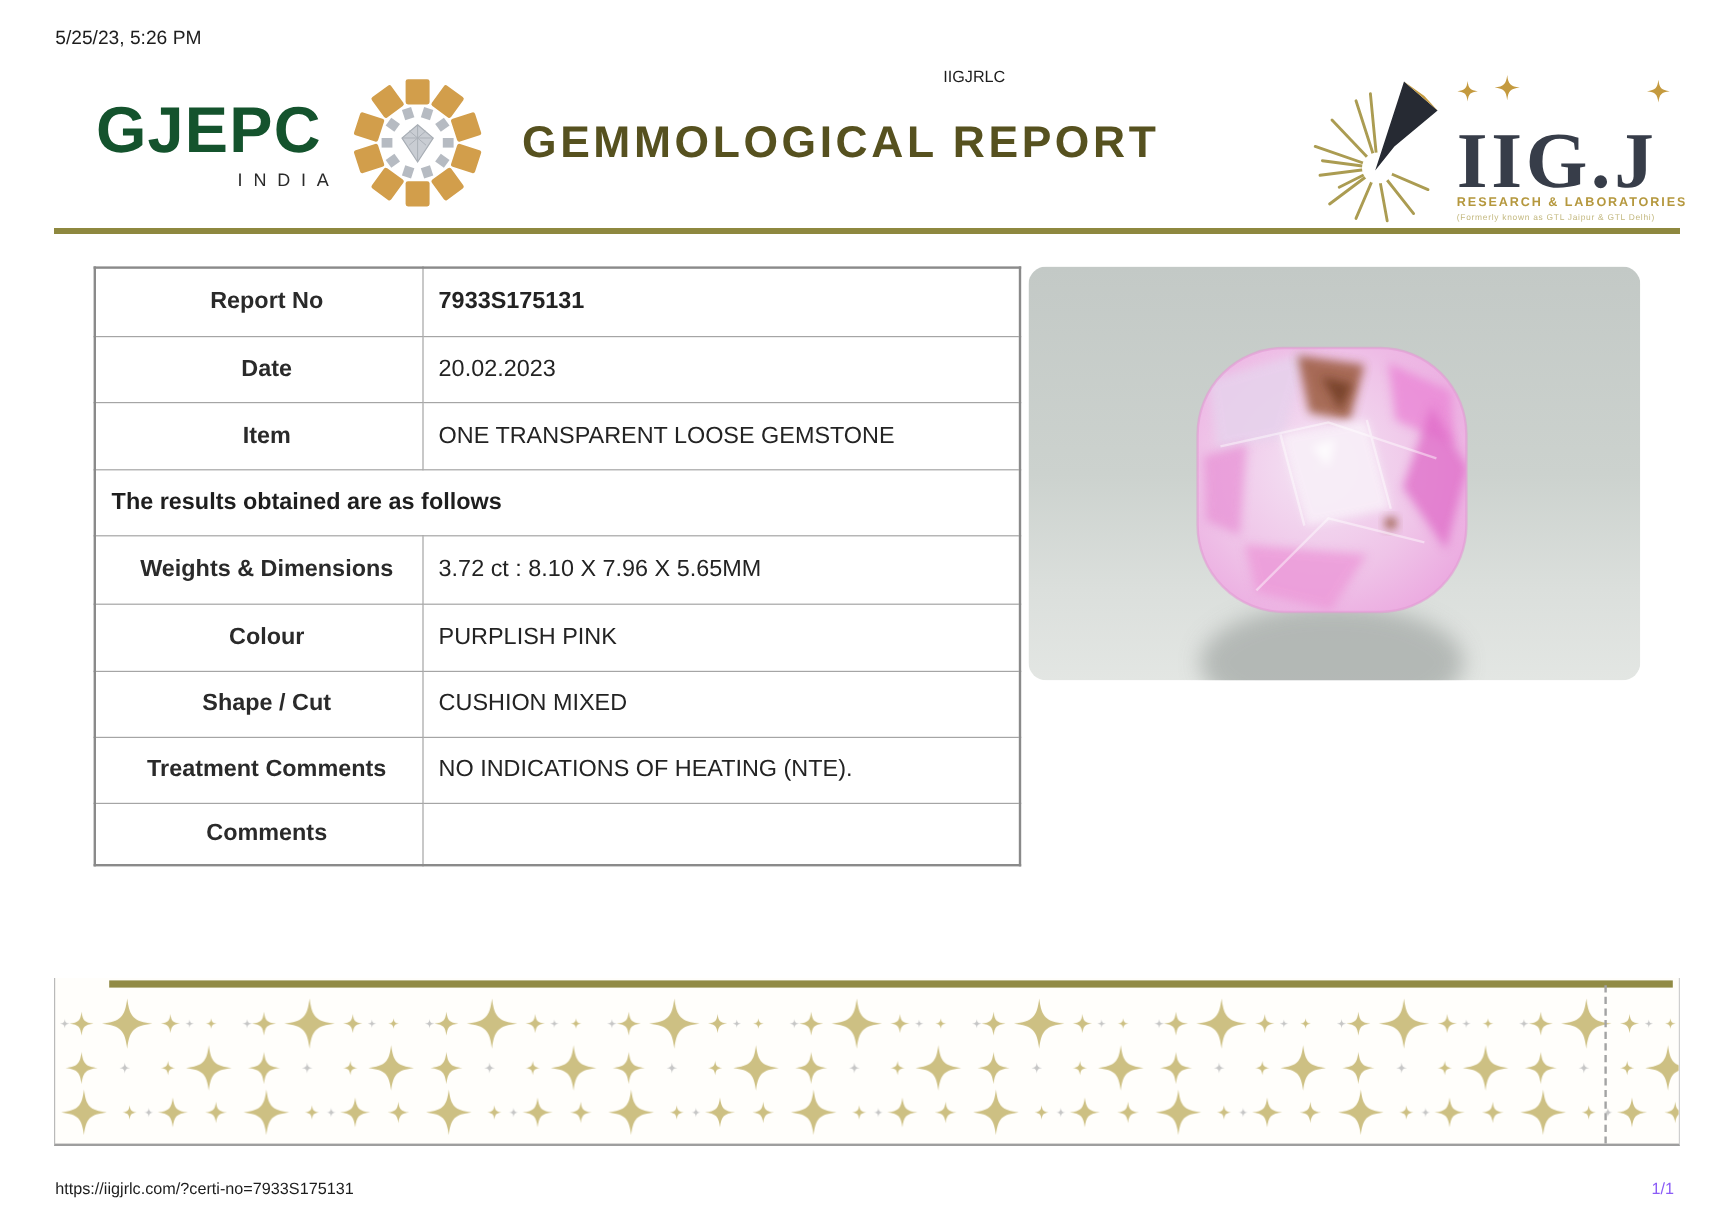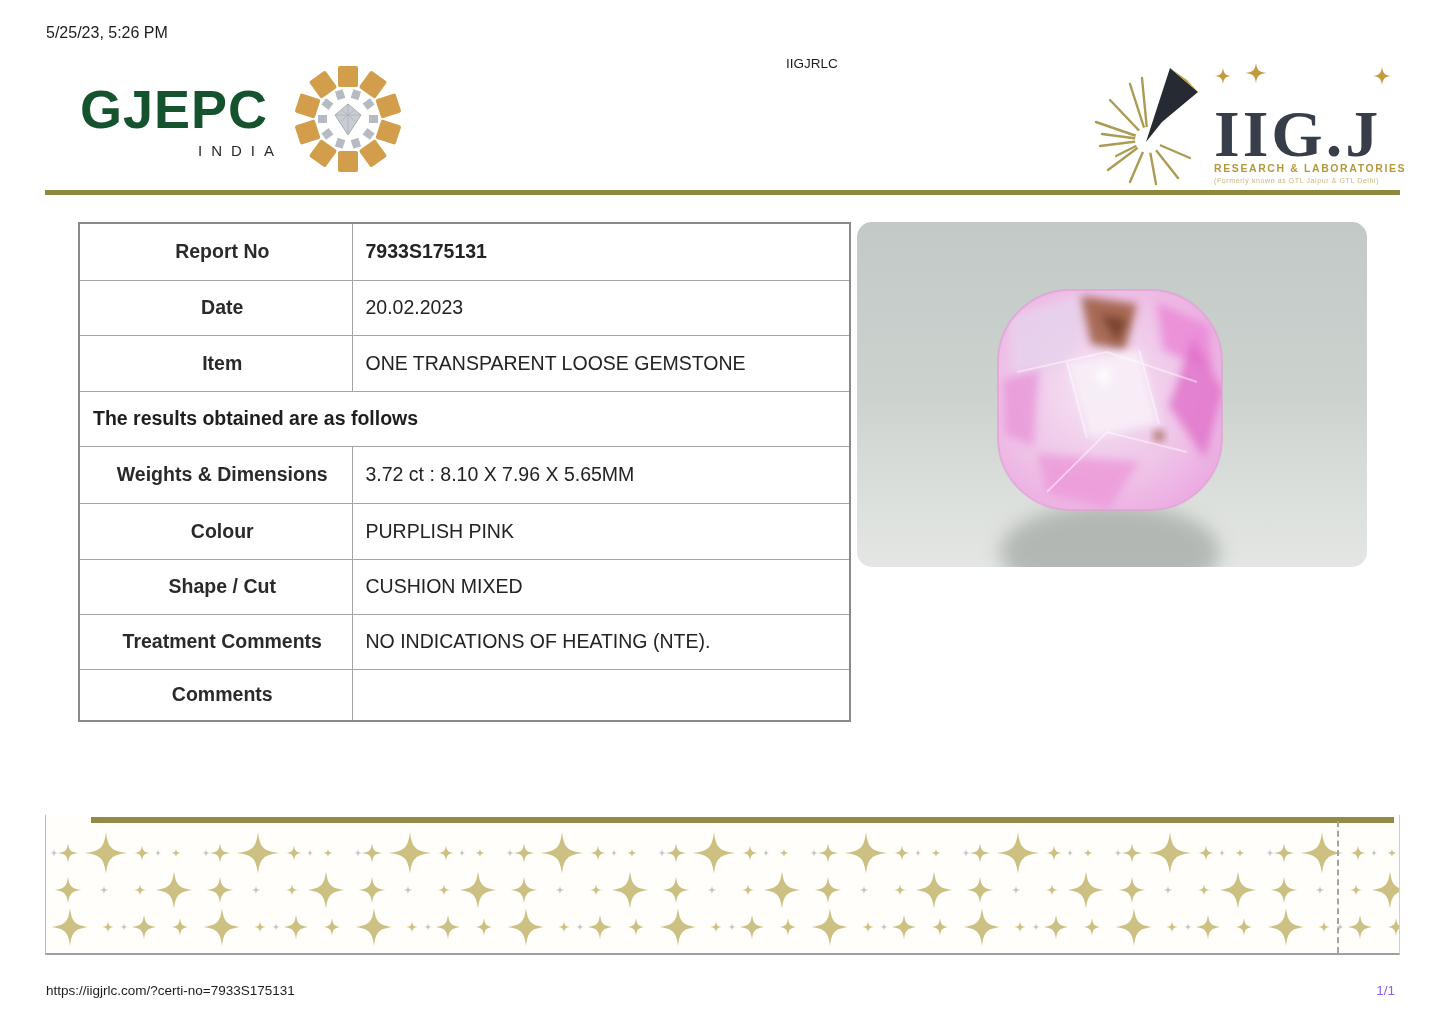--- a/index.html
+++ b/index.html
@@ -82,20 +82,21 @@
         <rect x="-4" y="-30" width="8" height="9" transform="rotate(234)"></rect>
         <rect x="-4" y="-30" width="8" height="9" transform="rotate(270)"></rect>
         <rect x="-4" y="-30" width="8" height="9" transform="rotate(306)"></rect>
         <rect x="-4" y="-30" width="8" height="9" transform="rotate(342)"></rect>
       </g>
       <polygon points="0,-15 13,-4 0,16 -13,-4" fill="#c9cdd3" stroke="#a7adb4" stroke-width="1"></polygon>
       <path d="M-13,-4 L13,-4 M0,-15 L0,16 M-7,-10 L7,2 M7,-10 L-7,2" stroke="#aab0b7" stroke-width="0.8" fill="none"></path>
     </g>
   </svg>
 
+  <div class="report-title">GEMMOLOGICAL REPORT</div>
 
   <svg class="iigj" width="318" height="126" viewBox="0 0 318 126">
     <defs>
       <path id="spk" d="M0,-10 C0.9,-2.6 2.6,-0.9 10,0 C2.6,0.9 0.9,2.6 0,10 C-0.9,2.6 -2.6,0.9 -10,0 C-2.6,-0.9 -0.9,-2.6 0,-10 Z"></path>
     </defs>
     <g>
       <g stroke="#ab9c52" stroke-width="2.4" stroke-linecap="round">
         <line x1="62" y1="80" x2="10" y2="62"></line>
           <line x1="62" y1="80" x2="14" y2="86"></line>
         <line x1="62" y1="80" x2="22" y2="110"></line>

